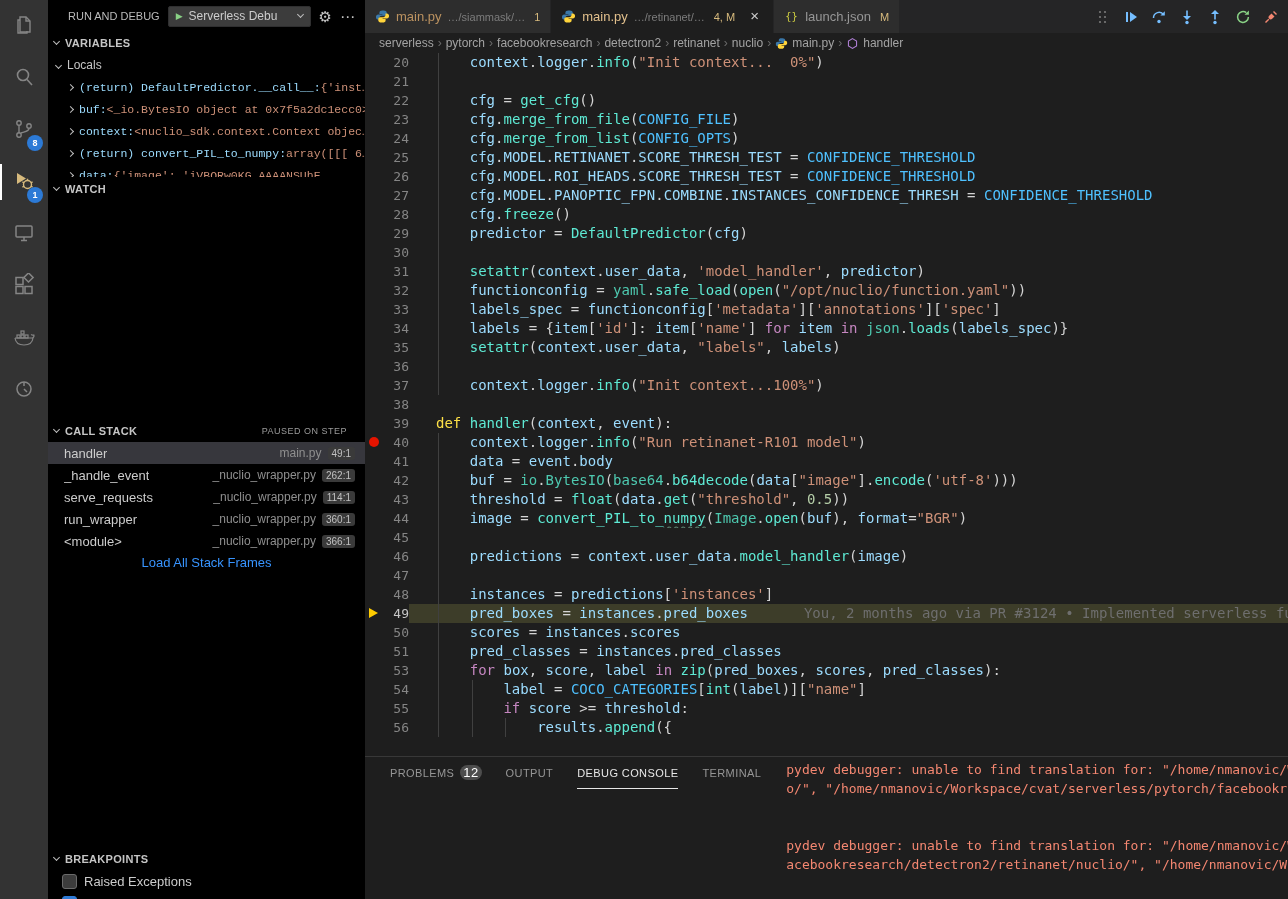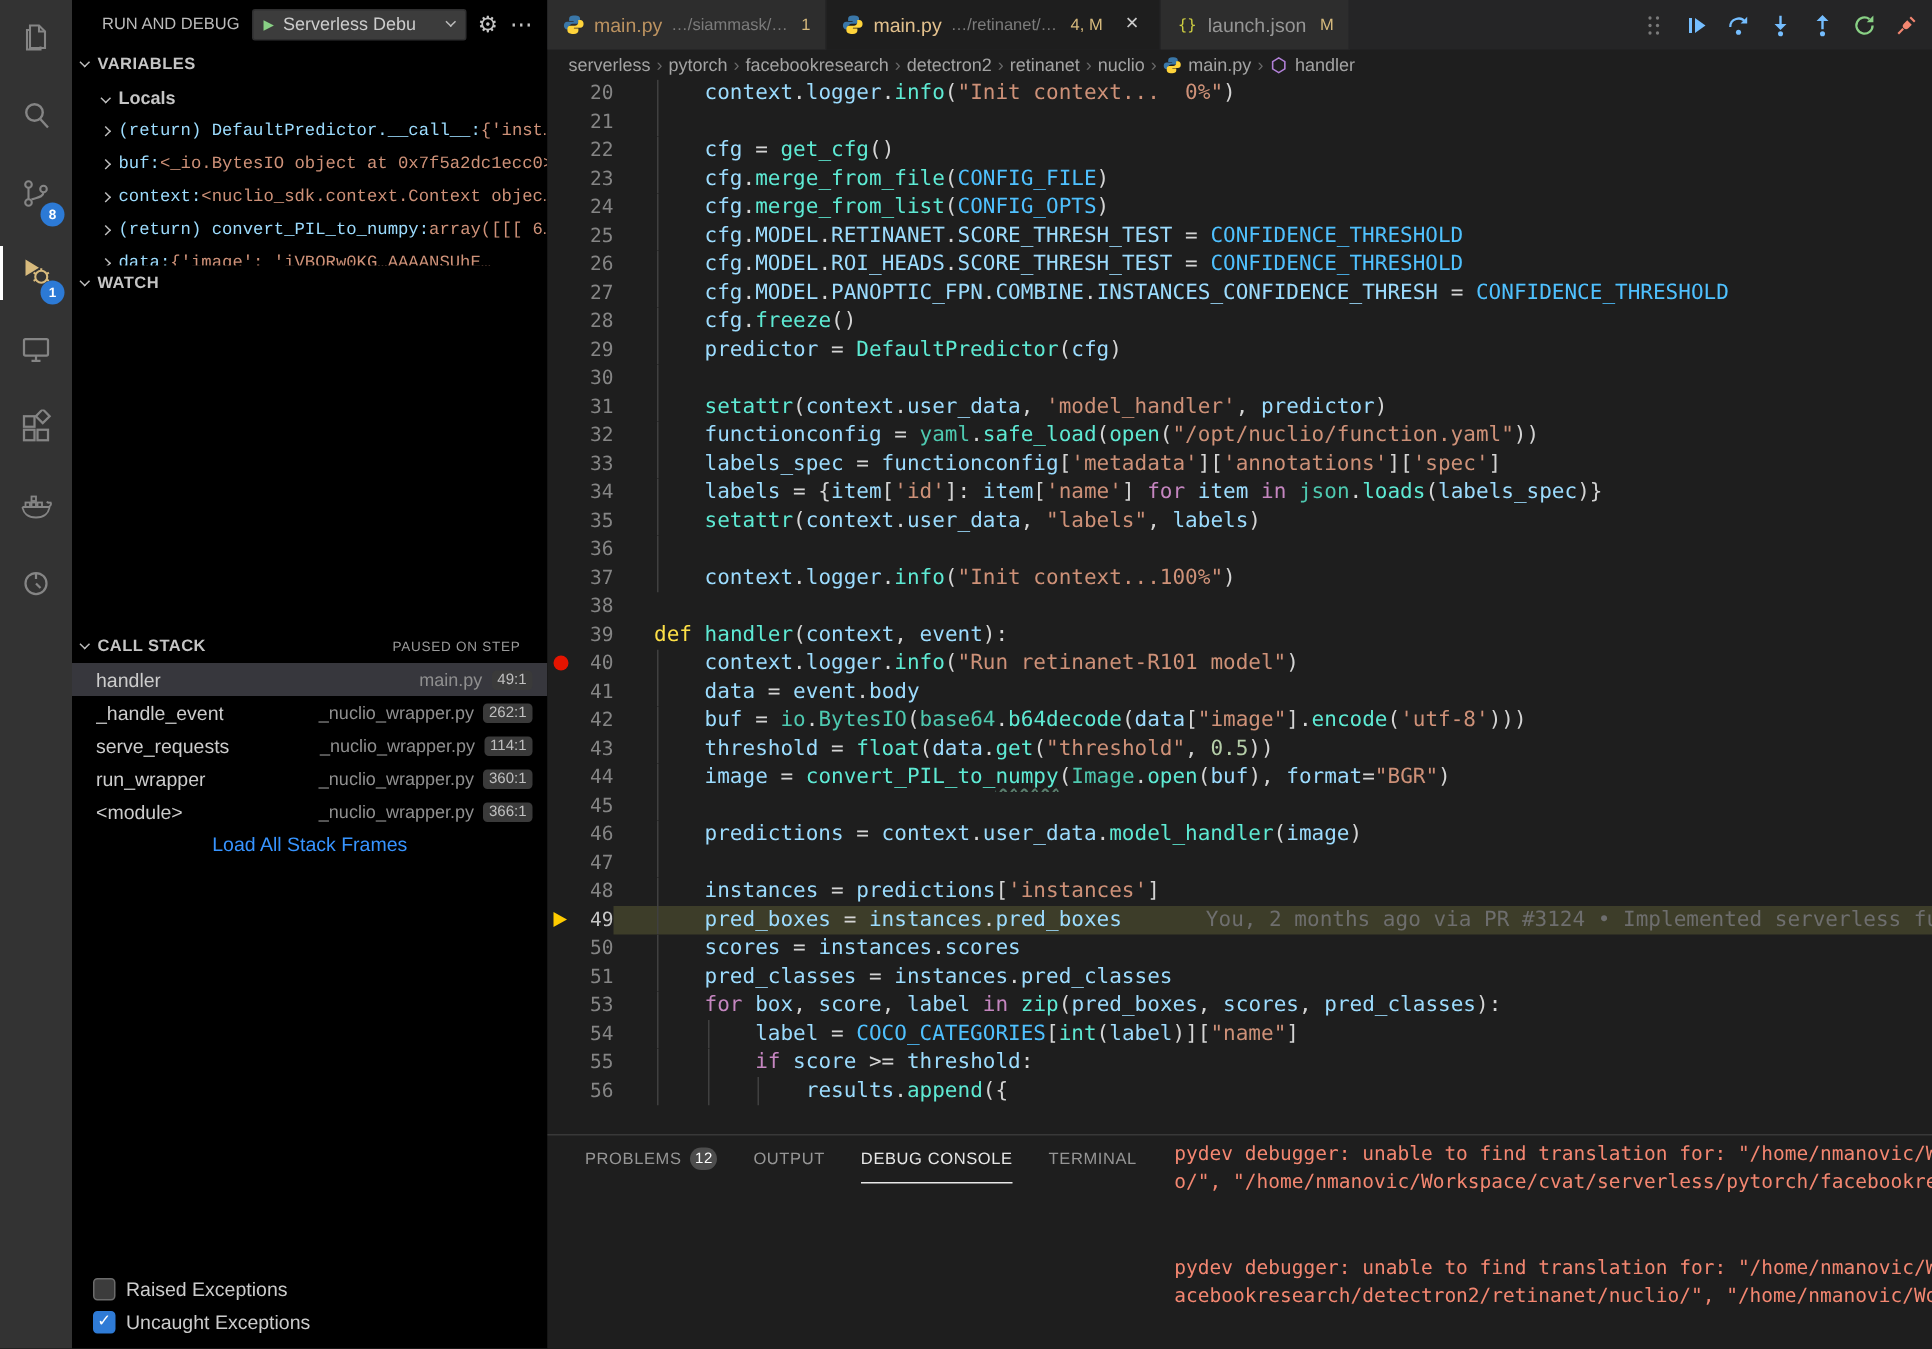--- a/index.html
+++ b/index.html
@@ -27,21 +27,21 @@
   .chev.right{transform:rotate(-45deg)}
   .section{border-top:1px solid rgba(0,0,0,.35);overflow:hidden;display:flex;flex-direction:column}
   .section-header{height:22px;flex:none;display:flex;align-items:center;gap:6px;padding:0 18px 0 6px;font-size:11px;font-weight:bold;color:#c5c5c5;letter-spacing:.3px;cursor:pointer}
   .section-status{margin-left:auto;font-size:9px;font-weight:normal;color:#9b9b9b;letter-spacing:.5px}
   .variables-section{height:145px;flex:none;border-top:none}
   .watch-section{height:242px;flex:none}
   .callstack-section{height:428px;flex:none}
   .breakpoints-section{height:52px;flex:none}
   .tree-row{height:22px;flex:none;display:flex;align-items:center;font-family:Liberation Mono, monospace;font-size:11.5px;white-space:nowrap;overflow:hidden;cursor:pointer}
   .tree-row .chev{margin:0 6px 0 0}
-  .tree-row.scope{padding-left:20px;font-family:"Liberation Sans",sans-serif;font-size:12px;font-weight:bold;color:#c5c5c5}
+  .tree-row.scope{padding-left:8px;font-family:"Liberation Sans",sans-serif;font-size:12px;font-weight:normal;color:#c5c5c5}
   .tree-row.var{padding-left:20px}
   .var-name{color:#9cdcfe}
   .var-value{color:#ce9178;overflow:hidden}
   .frame{height:22px;flex:none;display:flex;align-items:center;gap:6px;padding:0 10px 0 16px;cursor:pointer;white-space:nowrap}
   .frame.selected{background:#37373d}
   .frame-name{color:#cccccc;overflow:hidden}
   .frame-file{margin-left:auto;color:#8f8f8f;font-size:12px}
   .frame-loc{background:#3a3a3a;border-radius:3px;padding:1px 4px;font-size:10px;color:#c0c0c0}
   .load-all{height:22px;line-height:22px;text-align:center;color:#3794ff;cursor:pointer}
   .bp-row{height:22px;flex:none;display:flex;align-items:center;gap:7px;padding-left:14px;cursor:pointer}
@@ -81,21 +81,21 @@
   .tk-k{color:#fde047}.tk-c{color:#c586c0}.tk-f{color:#5eead4}.tk-t{color:#4ec9b0}
   .tk-v{color:#9cdcfe}.tk-s{color:#ce9178}.tk-n{color:#b5cea8}.tk-p{color:#d4d4d4}
   .tk-C{color:#4fc1ff}.tk-ws{color:#d4d4d4}
   .tk-sq{text-decoration:underline;text-decoration-style:wavy;text-decoration-color:#5a7f6e;text-underline-offset:3px}
 
   
   .panel{flex:1;min-height:0;border-top:1px solid #383838;display:flex;}
   .panel-tabs{height:32px;flex:none;display:flex;align-items:stretch;gap:24px;padding-left:25px}
   .panel-tab{font-size:11px;letter-spacing:.4px;color:#969696;display:flex;align-items:center;gap:6px;border-bottom:1px solid transparent;cursor:pointer}
   .panel-tab.active{color:#e7e7e7;border-bottom-color:#e7e7e7}
-  .panel-badge{background:#4d4d4d;color:#ffffff;font-size:10px;min-width:16px;height:15px;line-height:15px;border-radius:8px;text-align:center;padding:0 3px}
+  .panel-badge{background:#4d4d4d;color:#ffffff;font-size:13px;min-width:16px;height:15px;line-height:15px;border-radius:8px;text-align:center;padding:0 3px}
   .panel-content{flex:1;min-height:0;overflow:hidden;padding:3px 0 0 25px;font-family:"DejaVu Sans Mono","Liberation Mono",monospace;font-size:13px}
   .console-line{height:19px;line-height:19px;color:#f48771;white-space:pre;overflow:hidden}
 </style>
 </head>
 <body>
 
 <div class="app">
   <div class="activity-bar">
       <div class="ab-item">
         <span class="ab-icon"><svg viewBox="0 0 24 24" fill="none" stroke="#858585" stroke-width="1.4">
@@ -246,20 +246,24 @@
           <div class="frame">
             <span class="frame-name">&lt;module&gt;</span>
             <span class="frame-file">_nuclio_wrapper.py</span>
             <span class="frame-loc">366:1</span>
           </div>
         </div>
       <div class="load-all">Load All Stack Frames</div>
     </div>
 
     <div class="section breakpoints-section">
+      <div class="section-header">
+        <span class="chev down"></span>
+        <span>BREAKPOINTS</span>
+      </div>
       <div>
           <div class="bp-row">
             <span class="cb"></span>
             <span class="bp-label">Raised Exceptions</span>
           </div>
           <div class="bp-row">
             <span class="cb checked">✓</span>
             <span class="bp-label">Uncaught Exceptions</span>
           </div>
         </div>

